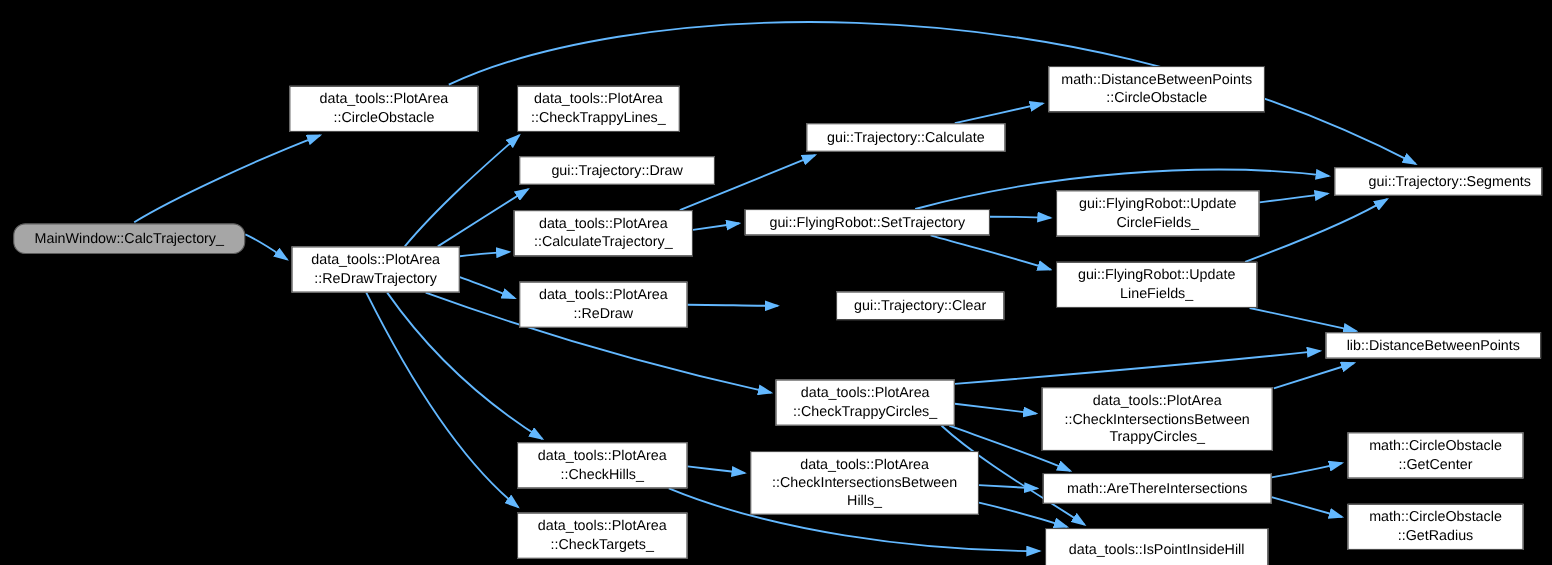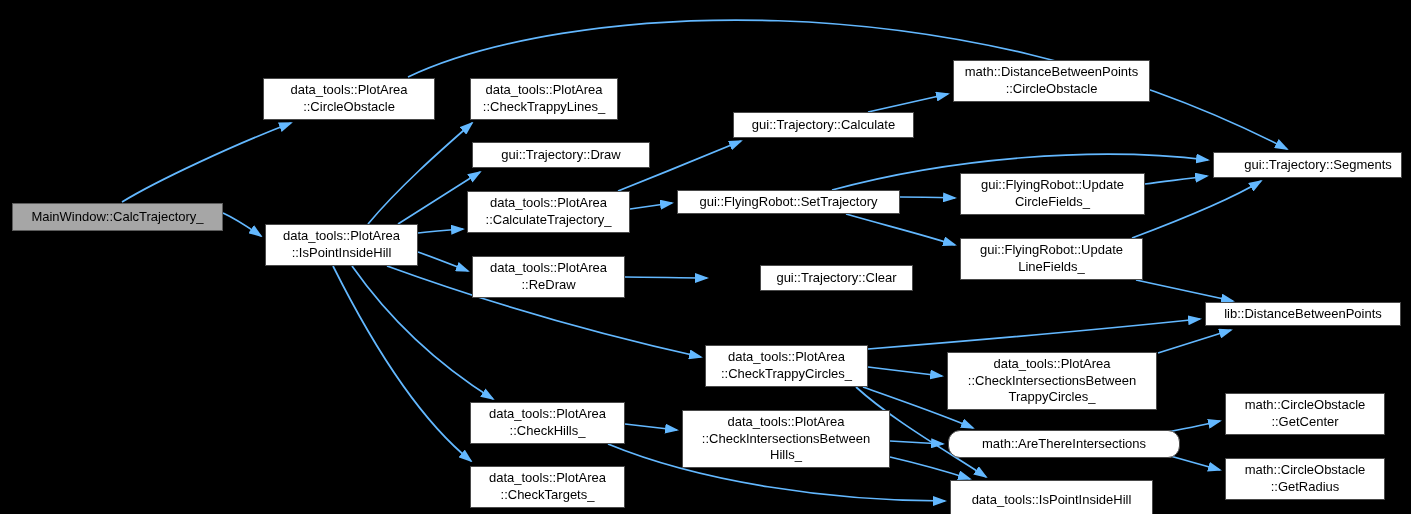--- a/index.html
+++ b/index.html
@@ -85,30 +85,30 @@
       <path d="M863,387 C902,401 943,415 973,428" class="edge" marker-end="url(#arrow)"></path>
       <path d="M856,387 C892,420 950,453 986,477" class="edge" marker-end="url(#arrow)"></path>
       <path d="M1158,353 C1184,345 1209,337 1231,330" class="edge" marker-end="url(#arrow)"></path>
       <path d="M625,424 C642,426 660,428 677,430" class="edge" marker-end="url(#arrow)"></path>
       <path d="M608,444 C700,482 830,501 945,501" class="edge" marker-end="url(#arrow)"></path>
       <path d="M890,441 C908,442 926,443 943,444" class="edge" marker-end="url(#arrow)"></path>
       <path d="M890,457 C920,464 945,471 970,479" class="edge" marker-end="url(#arrow)"></path>
       <path d="M1156,434 C1178,430 1199,426 1220,421" class="edge" marker-end="url(#arrow)"></path>
       <path d="M1156,452 C1178,458 1199,464 1220,470" class="edge" marker-end="url(#arrow)"></path>
     </svg>
-<div class="node highlight" style="left: 12px; top: 203px; width: 211px; height: 28px;">
+<div class="node highlight" style="left: 12px; top: 203px; width: 211px; height: 28px; border-radius: 11px;">
       <span class="line">MainWindow::CalcTrajectory_</span>
     </div>
     <div class="node" style="left: 263px; top: 78px; width: 172px; height: 42px;">
       <span class="line">data_tools::PlotArea</span>
       <span class="line">::CircleObstacle</span>
     </div>
     <div class="node" style="left: 265px; top: 224px; width: 153px; height: 42px;">
       <span class="line">data_tools::PlotArea</span>
-      <span class="line">::IsPointInsideHill</span>
+      <span class="line">::ReDrawTrajectory</span>
     </div>
     <div class="node" style="left: 470px; top: 78px; width: 148px; height: 42px;">
       <span class="line">data_tools::PlotArea</span>
       <span class="line">::CheckTrappyLines_</span>
     </div>
     <div class="node" style="left: 472px; top: 142px; width: 178px; height: 26px;">
       <span class="line">gui::Trajectory::Draw</span>
     </div>
     <div class="node" style="left: 467px; top: 191px; width: 163px; height: 42px;">
       <span class="line">data_tools::PlotArea</span>
@@ -160,21 +160,21 @@
     </div>
     <div class="node" style="left: 682px; top: 410px; width: 208px; height: 58px;">
       <span class="line">data_tools::PlotArea</span>
       <span class="line">::CheckIntersectionsBetween</span>
       <span class="line">Hills_</span>
     </div>
     <div class="node" style="left: 470px; top: 466px; width: 155px; height: 42px;">
       <span class="line">data_tools::PlotArea</span>
       <span class="line">::CheckTargets_</span>
     </div>
-    <div class="node" style="left: 948px; top: 430px; width: 232px; height: 28px; border-radius: 12px;">
+    <div class="node" style="left: 948px; top: 430px; width: 208px; height: 28px;">
       <span class="line">math::AreThereIntersections</span>
     </div>
     <div class="node" style="left: 950px; top: 480px; width: 203px; height: 40px;">
       <span class="line">data_tools::IsPointInsideHill</span>
     </div>
     <div class="node" style="left: 1225px; top: 393px; width: 160px; height: 42px;">
       <span class="line">math::CircleObstacle</span>
       <span class="line">::GetCenter</span>
     </div>
     <div class="node" style="left: 1225px; top: 458px; width: 160px; height: 42px;">

